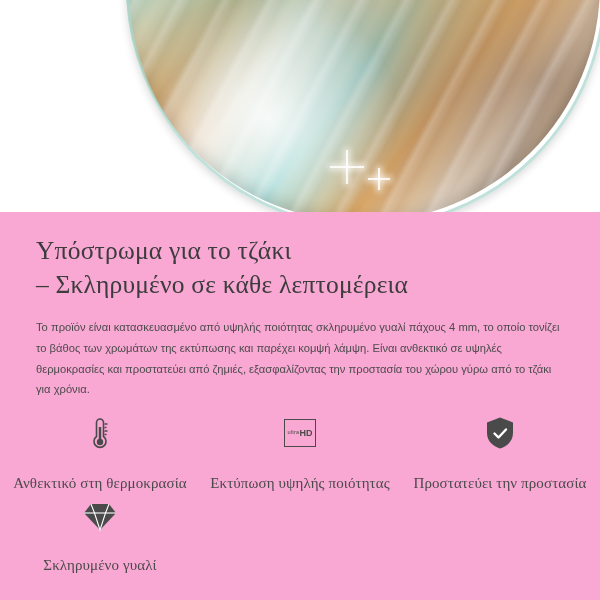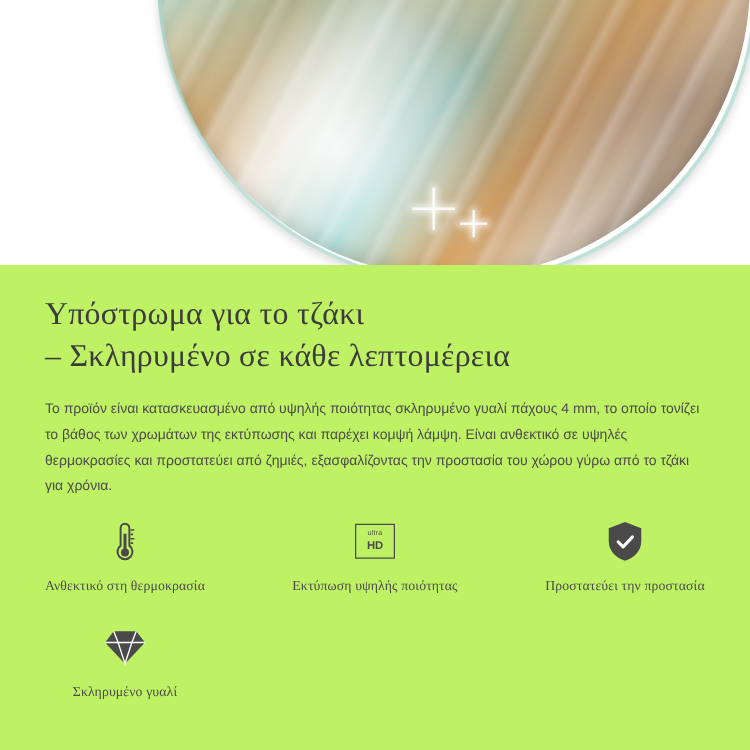--- a/index.html
+++ b/index.html
@@ -10,21 +10,21 @@
     width: 600px;
     height: 600px;
     overflow: hidden;
     background: #ffffff;
     font-family: "Liberation Sans", sans-serif;
   }
   .page {
     position: relative;
     width: 600px;
     height: 600px;
-    background: #bef264;
+    background: #f9a8d4;
     overflow: hidden;
   }
 
   
   .hero {
     position: absolute;
     left: 0;
     top: 0;
     width: 600px;
     height: 212px;
@@ -149,35 +149,35 @@
   }
   .feature-icon {
     width: 40px;
     height: 42px;
     display: flex;
     align-items: center;
     justify-content: center;
     color: #4a4a4a;
   }
   .feature-label {
-    margin-top: 9px;
+    margin-top: 20px;
     font-family: "Liberation Serif", serif;
-    font-size: 11px;
+    font-size: 15px;
     color: #4a4a4a;
     text-align: center;
     line-height: 1.25;
     letter-spacing: 0.1px;
   }
   .hd-badge {
     width: 30px;
     height: 26px;
     border: 1.6px solid #4a4a4a;
     border-radius: 0;
     display: flex;
-    flex-direction: column;
+    flex-direction: row;
     align-items: center;
     justify-content: center;
     line-height: 1;
   }
   .hd-badge .hd-top {
     font-family: "Liberation Sans", sans-serif;
     font-size: 5.6px;
     letter-spacing: 0.2px;
     color: #4a4a4a;
   }

